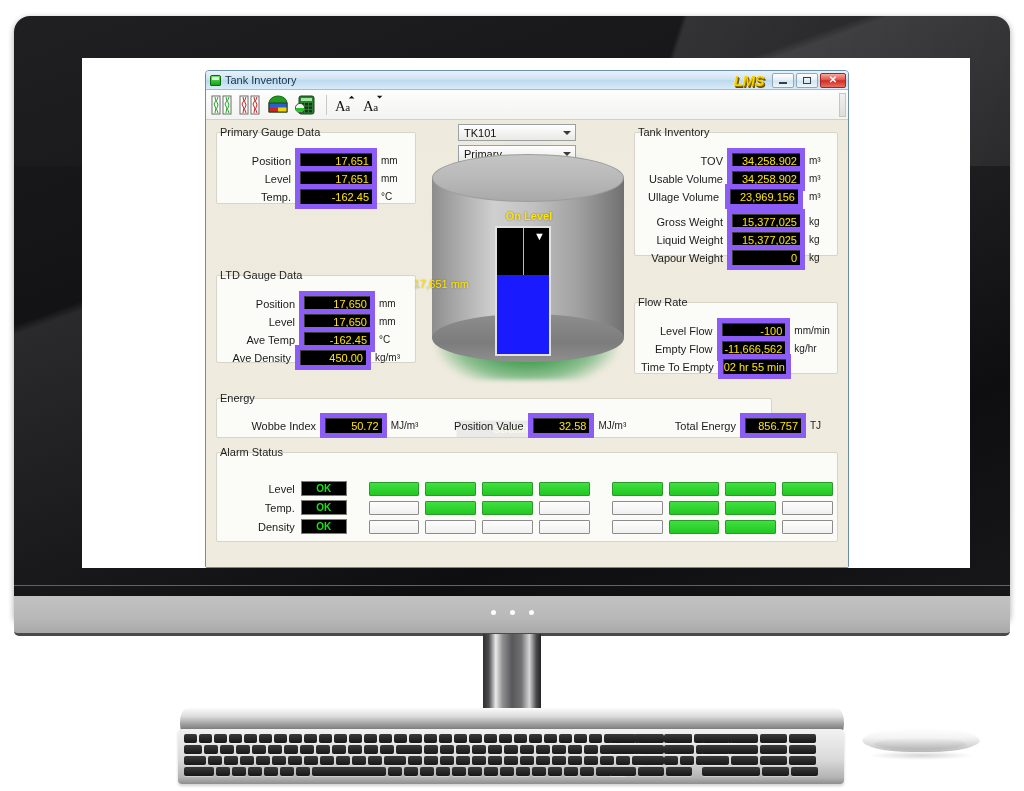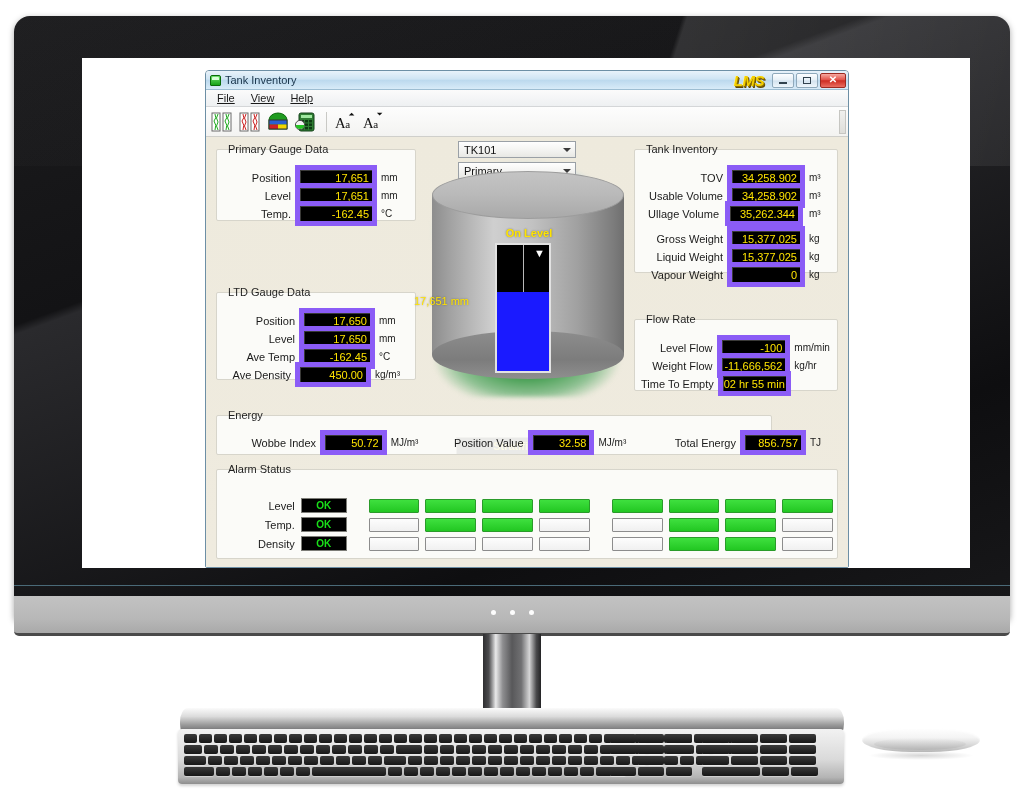--- a/index.html
+++ b/index.html
@@ -186,21 +186,21 @@
   }
 
   
   .group {
     position: absolute;
     background: rgba(252,252,250,0.93);
     border: 1px solid #d7d5cb;
     border-radius: 2px;
   }
   .group > .legend {
-    position: absolute; top: -7px; left: 8px;
+    position: absolute; top: -7px; left: 0;
     background: transparent; padding: 0 3px;
     font-size: 11px; color: #1f1f1f;
   }
 
   .row { display: flex; align-items: center; justify-content: flex-end; gap: 4px; }
   .lbl { font-size: 11px; color: #1a1a1a; text-align: right; white-space: nowrap; }
   .val {
     background: #000; color: #ffe400;
     font-size: 11px; text-align: right;
     padding: 2px 3px 1px 0;
@@ -311,25 +311,20 @@
           <span class="lms-logo">LMS</span>
           <span class="winbtn">
               <i class="glyph-min"></i>
             </span>
           <span class="winbtn">
               <i class="glyph-max"></i>
             </span>
           <span class="winbtn close">✕</span>
         </div>
 
-        <div class="menubar">
-          <span class="menu-item"><u>File</u></span>
-          <span class="menu-item"><u>View</u></span>
-          <span class="menu-item"><u>Help</u></span>
-        </div>
 
         <div class="toolbar">
           <span class="tb-btn">
             <svg width="22" height="22" viewBox="0 0 22 22">
               <rect x="1" y="2" width="8" height="18" fill="#fff" stroke="#6a6a6a" stroke-width="1"></rect>
               <rect x="12" y="2" width="8" height="18" fill="#fff" stroke="#6a6a6a" stroke-width="1"></rect>
               <path d="M4 3 Q6 7 3 10 Q6 14 4 19" stroke="#1faa1f" fill="none" stroke-width="1"></path>
               <path d="M7 3 Q4 7 7 11 Q4 15 7 19" stroke="#1faa1f" fill="none" stroke-width="1"></path>
               <path d="M15 3 Q17 7 14 10 Q17 14 15 19" stroke="#1faa1f" fill="none" stroke-width="1"></path>
               <path d="M18 3 Q15 7 18 11 Q15 15 18 19" stroke="#1faa1f" fill="none" stroke-width="1"></path>
@@ -470,21 +465,21 @@
               <span class="val" style="width:78px;">34,258.902</span>
               <span class="unit" style="width:24px; text-align:left;">m³</span>
             </div>
             <div class="row" style="position:absolute; left:6px; top:33px; width:192px;">
               <span class="lbl" style="width:78px;">Usable Volume</span>
               <span class="val" style="width:78px;">34,258.902</span>
               <span class="unit" style="width:24px; text-align:left;">m³</span>
             </div>
             <div class="row" style="position:absolute; left:6px; top:51px; width:192px;justify-content:space-between;">
               <span class="lbl" style="width:78px;">Ullage Volume</span>
-              <span class="val" style="width:78px;">35,262.344</span>
+              <span class="val" style="width:78px;">23,969.156</span>
               <span class="unit" style="width:24px; text-align:left;">m³</span>
             </div>
             <div class="row" style="position:absolute; left:6px; top:76px; width:192px;">
               <span class="lbl" style="width:78px;">Gross Weight</span>
               <span class="val" style="width:78px;">15,377,025</span>
               <span class="unit" style="width:24px; text-align:left;">kg</span>
             </div>
             <div class="row" style="position:absolute; left:6px; top:94px; width:192px;">
               <span class="lbl" style="width:78px;">Liquid Weight</span>
               <span class="val" style="width:78px;">15,377,025</span>
@@ -498,21 +493,21 @@
           </div>
 
           <div class="group" style="left:428px; top:182px; width:204px; height:72px;">
             <div class="legend">Flow Rate</div>
             <div class="row" style="position:absolute; left:6px; top:15px; width:192px;">
               <span class="lbl" style="width:74px;">Level Flow</span>
               <span class="val" style="width:76px;">-100</span>
               <span class="unit" style="width:40px; text-align:left;">mm/min</span>
             </div>
             <div class="row" style="position:absolute; left:6px; top:33px; width:192px;">
-              <span class="lbl" style="width:74px;">Weight Flow</span>
+              <span class="lbl" style="width:74px;">Empty Flow</span>
               <span class="val" style="width:76px;">-11,666,562</span>
               <span class="unit" style="width:40px; text-align:left;">kg/hr</span>
             </div>
             <div class="row" style="position:absolute; left:6px; top:51px; width:192px;">
               <span class="lbl" style="width:74px;">Time To Empty</span>
               <span class="val" style="width:76px; text-align:center; padding-right:0;">02 hr 55 min</span>
               <span class="unit" style="width:40px; text-align:left;"></span>
             </div>
           </div>
 

